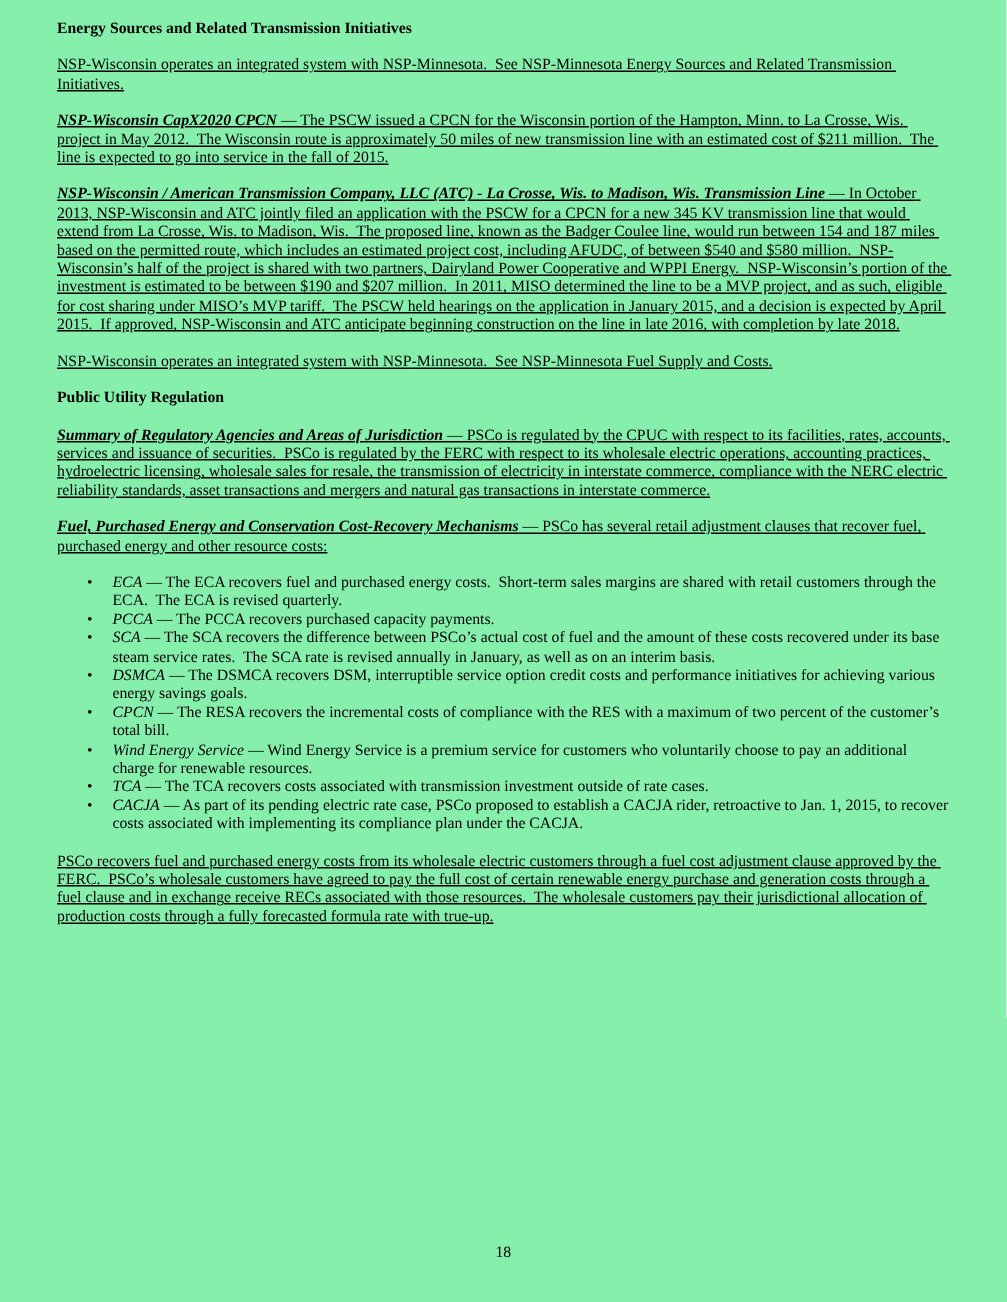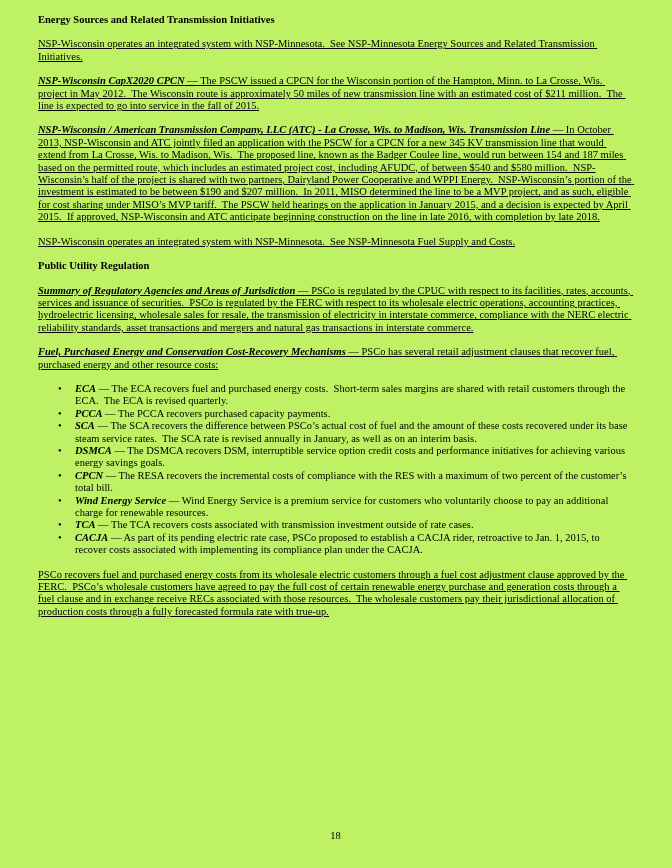--- a/index.html
+++ b/index.html
@@ -1,21 +1,21 @@
 <!DOCTYPE html>
 <html><head>
 <meta charset="utf-8">
 <style>
   * { margin: 0; padding: 0; box-sizing: border-box; }
   html, body { background: #ffffff; }
   .page {
     width: 671px;
     height: 868px;
     position: relative;
-    background: #bef264;
+    background: #86efac;
     color: #000000;
     font-family: "Liberation Serif", serif;
     font-size: 10.5px;
     line-height: 12.4px;
     padding: 14px 38px 0 38px;
     overflow: hidden;
   }
   .heading {
     font-weight: bold;
     margin-bottom: 12px;
@@ -40,21 +40,21 @@
     padding-left: 20px;
   }
   .bullet-char {
     flex: none;
     width: 17px;
   }
   .bullet-body {
     flex: 1;
     white-space: pre-wrap;
   }
-  .term { font-style: italic; font-weight: bold; }
+  .term { font-style: italic; }
   .page-number {
     position: absolute;
     bottom: 26px;
     left: 0;
     right: 0;
     text-align: center;
   }
 </style>
 </head>
 <body>

